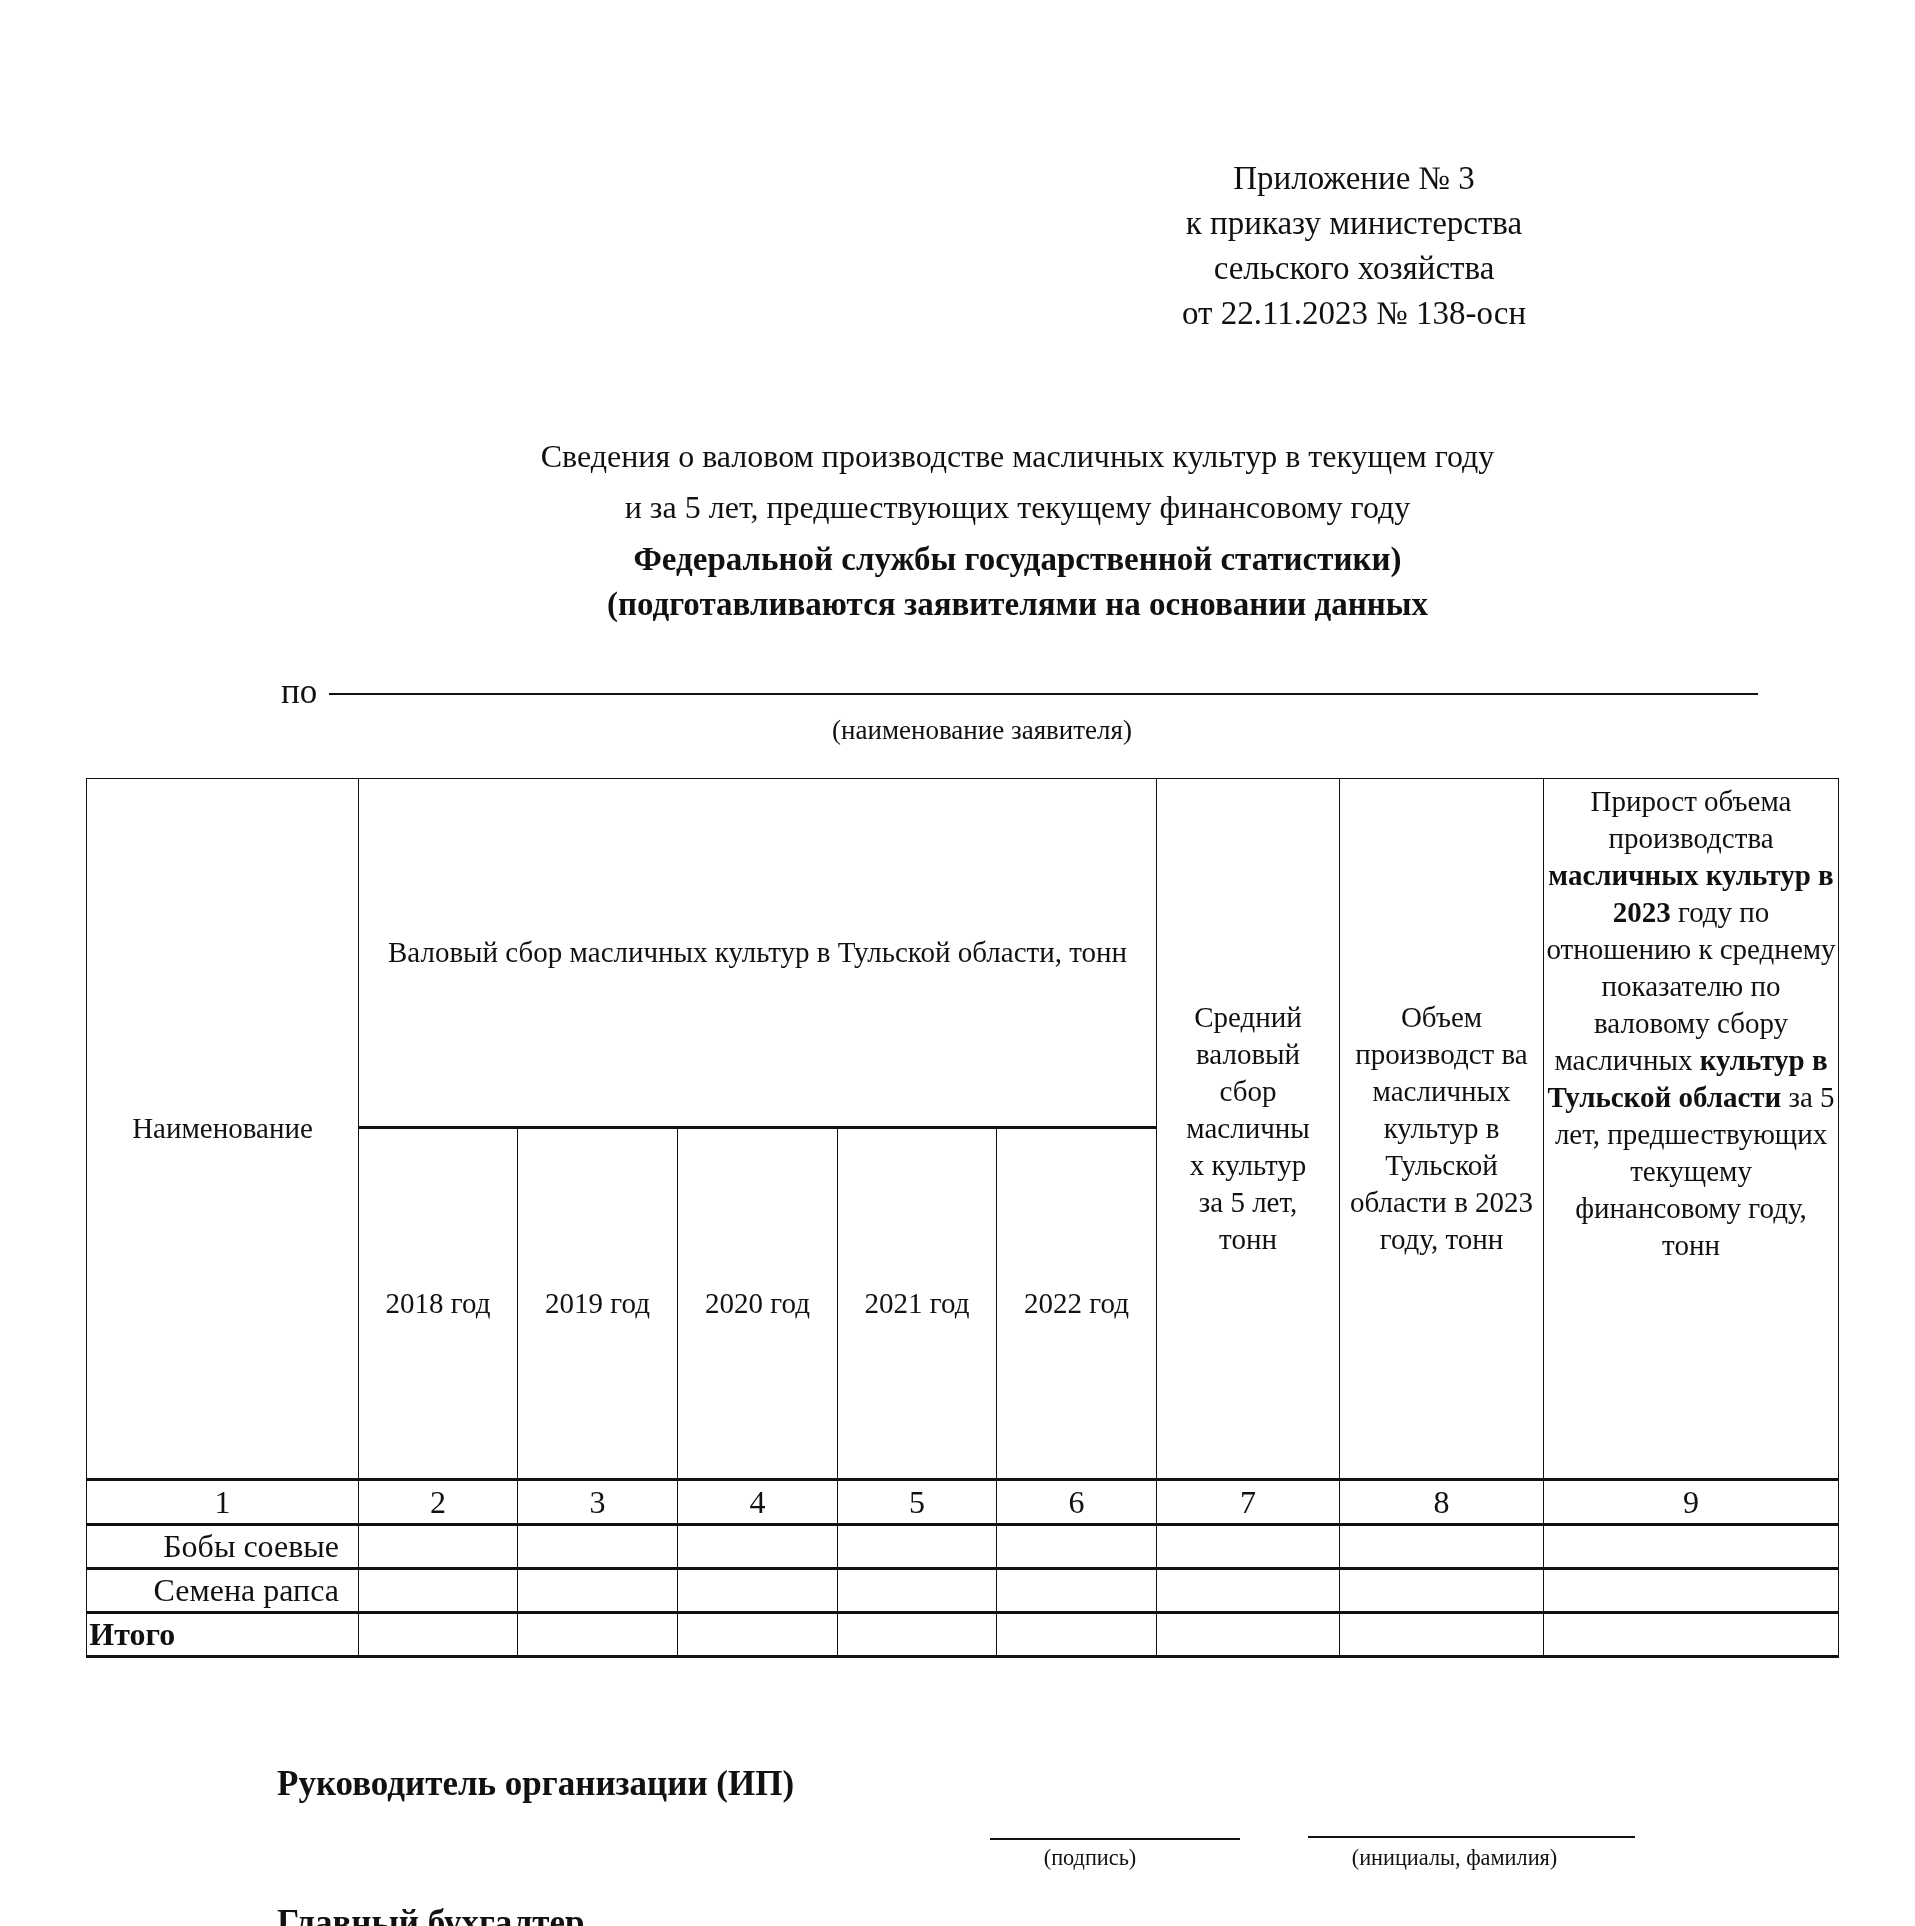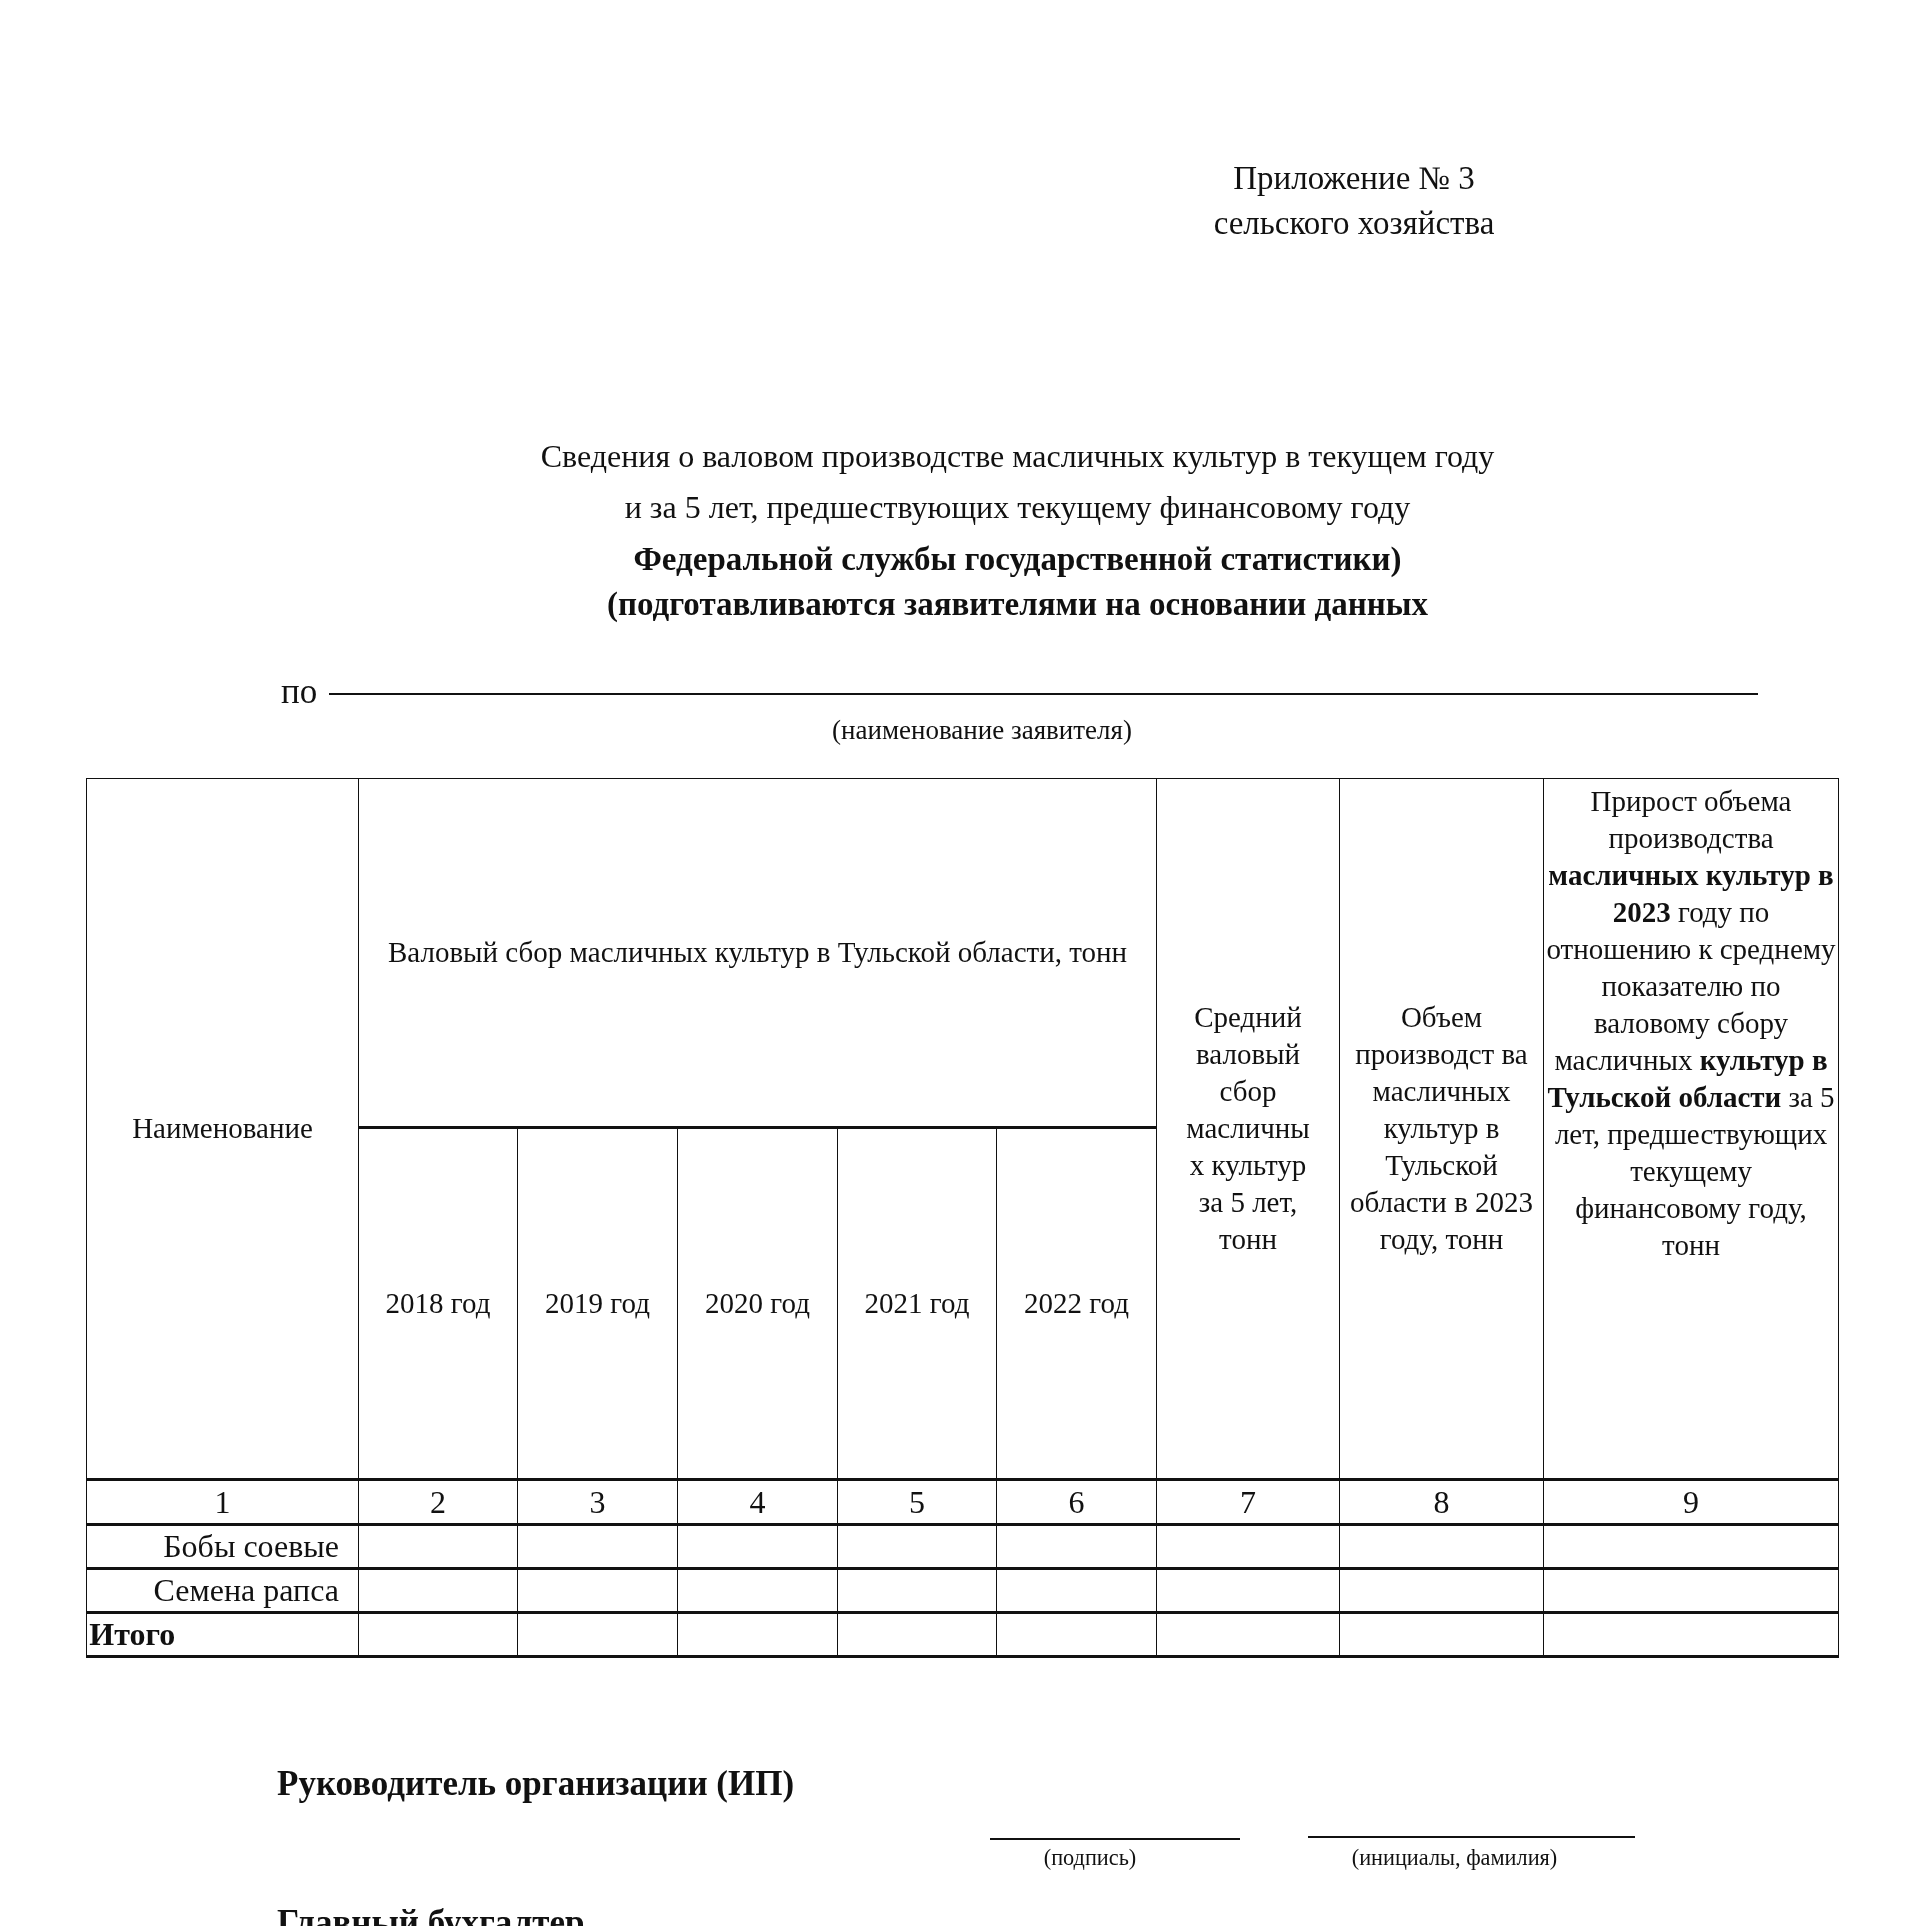--- a/index.html
+++ b/index.html
@@ -50,21 +50,23 @@
   
   .sig-title { font-weight: bold; font-size: 35px; line-height: 45px; margin-top: 14px; }
   .sig-line { height: 0; border-bottom: 2.3px solid #111; }
   .sig-cap { font-size: 22.3px; text-align: center; }
 </style>
 </head>
 <body>
 
 <div class="abs appendix">
   <div>Приложение № 3</div>
+  <div>к приказу министерства</div>
   <div>сельского хозяйства</div>
+  <div>от 22.11.2023 № 138-осн</div>
 </div>
 
 <div class="abs title">
   <div>Сведения о валовом производстве масличных культур в текущем году</div>
   <div>и за 5 лет, предшествующих текущему финансовому году</div>
 </div>
 <div class="abs subtitle">
   <div>Федеральной службы государственной статистики)</div>
   <div>(подготавливаются заявителями на основании данных</div>
 </div>

